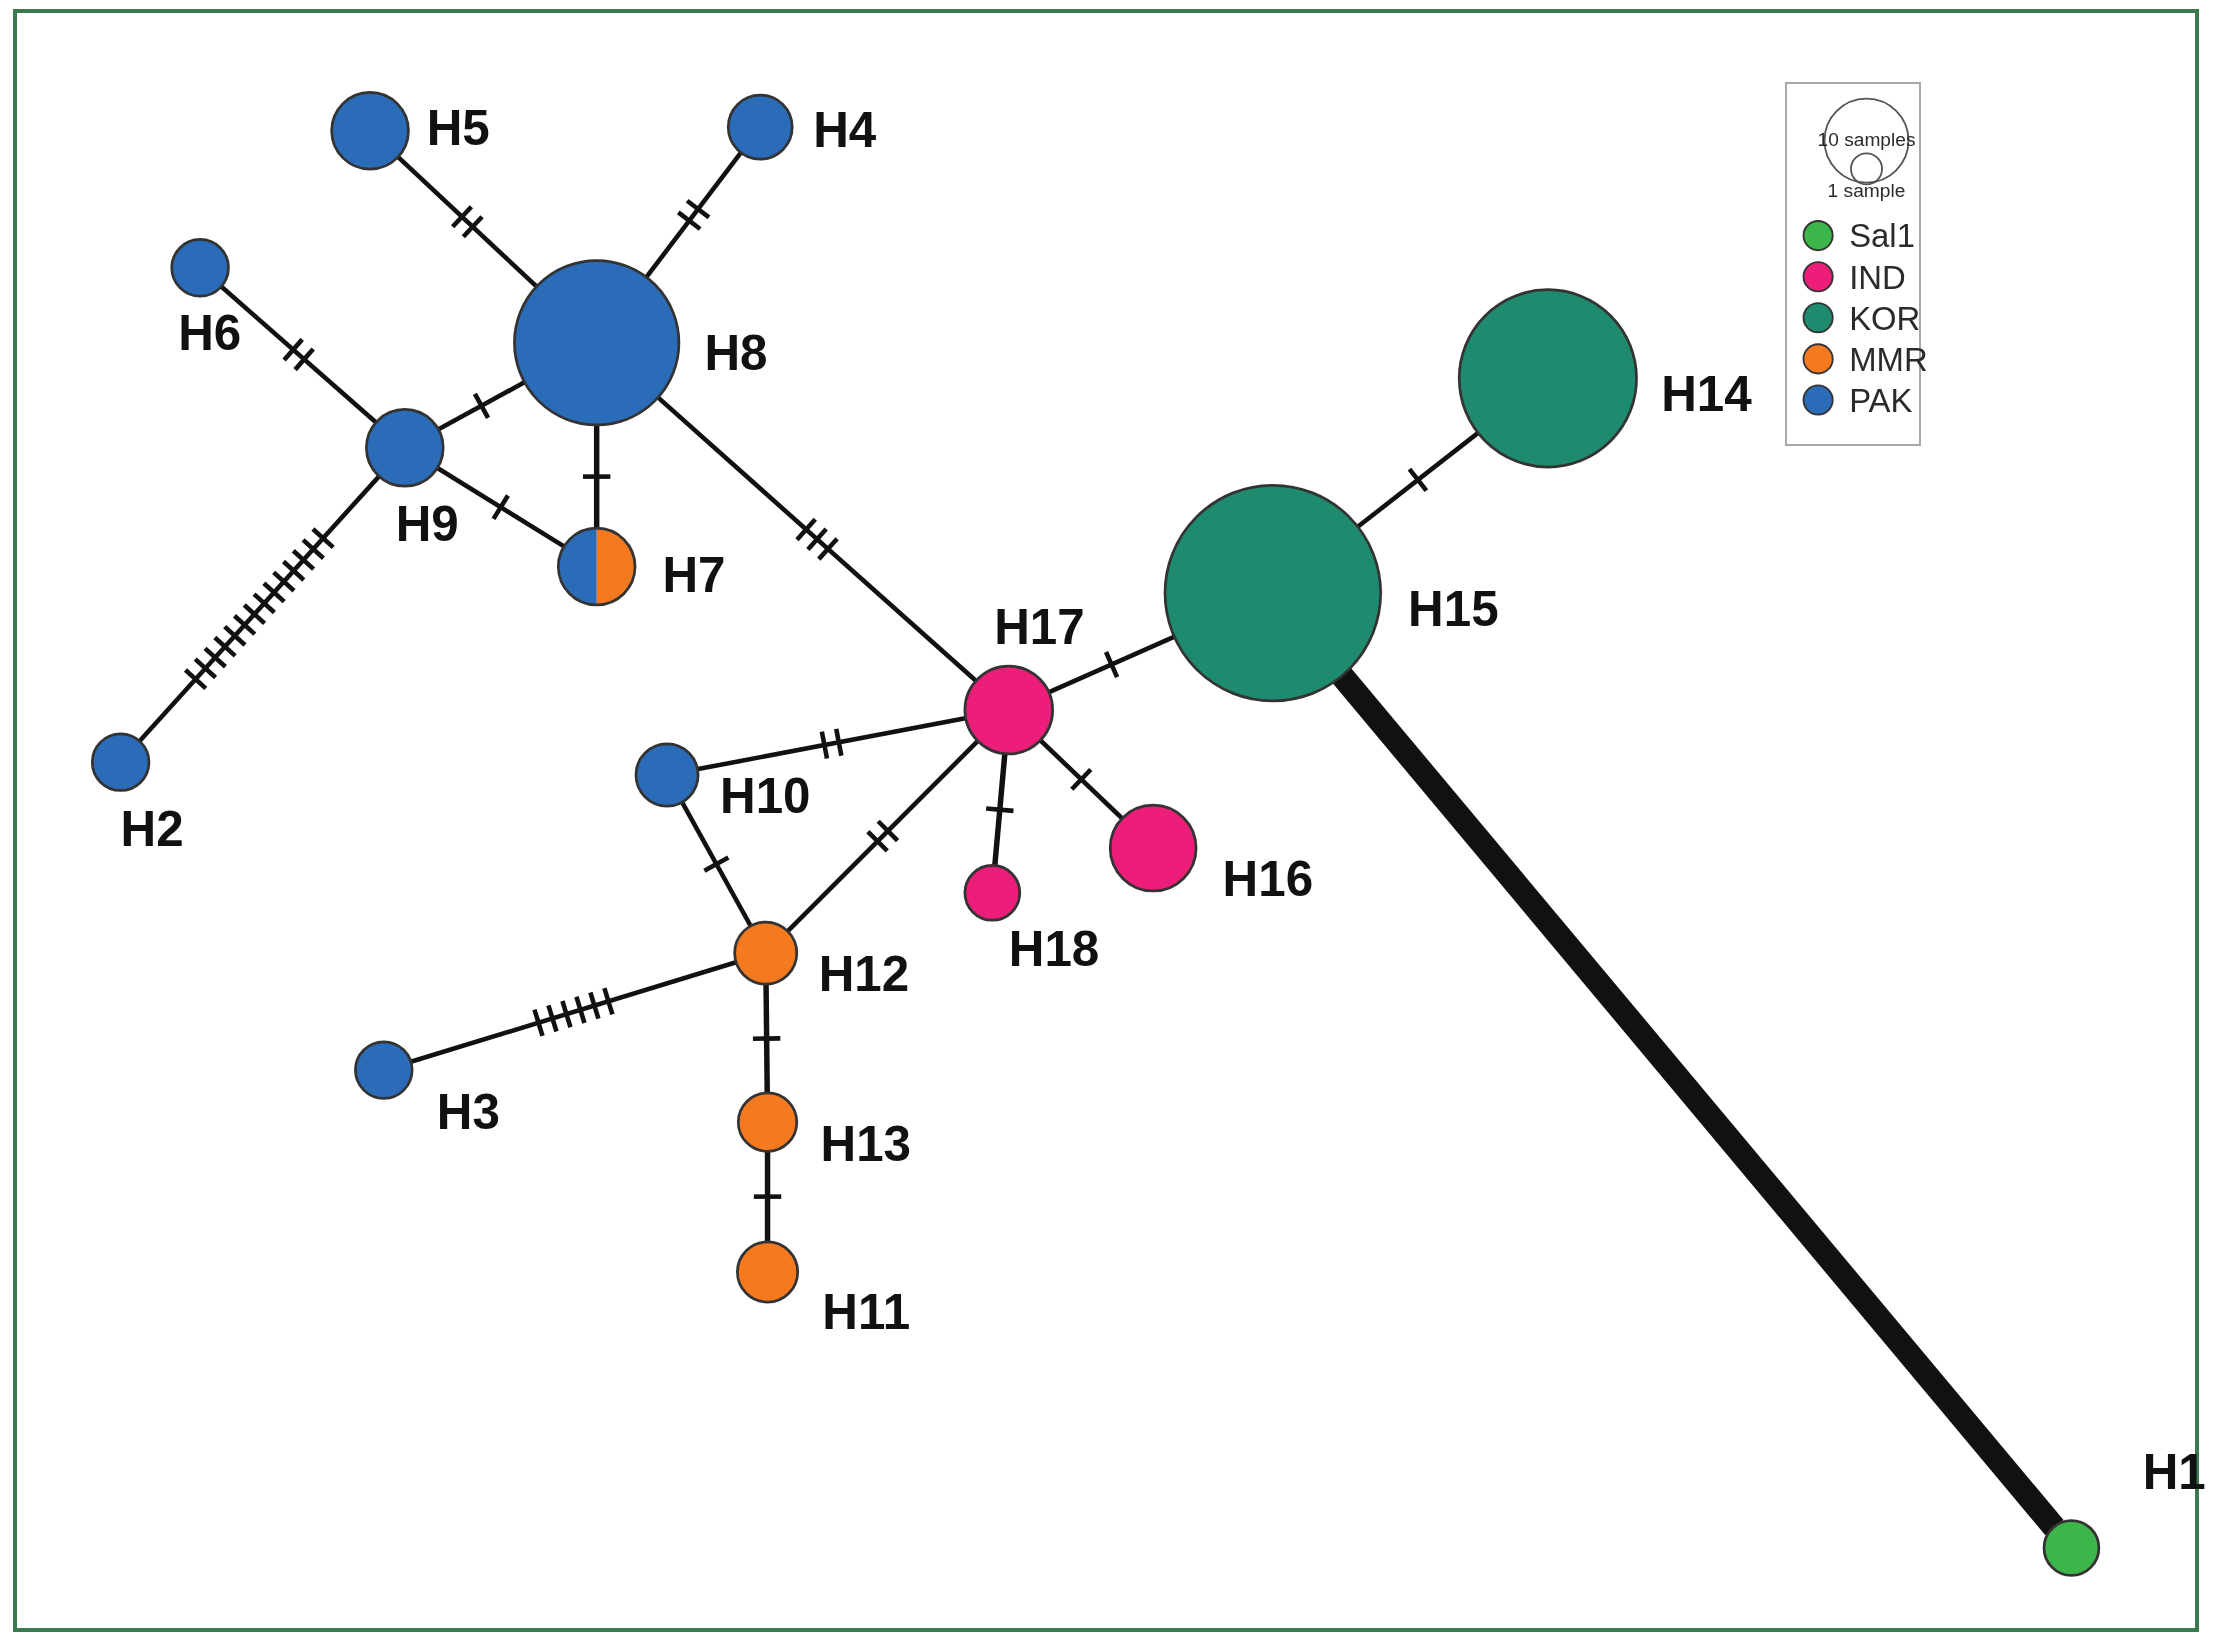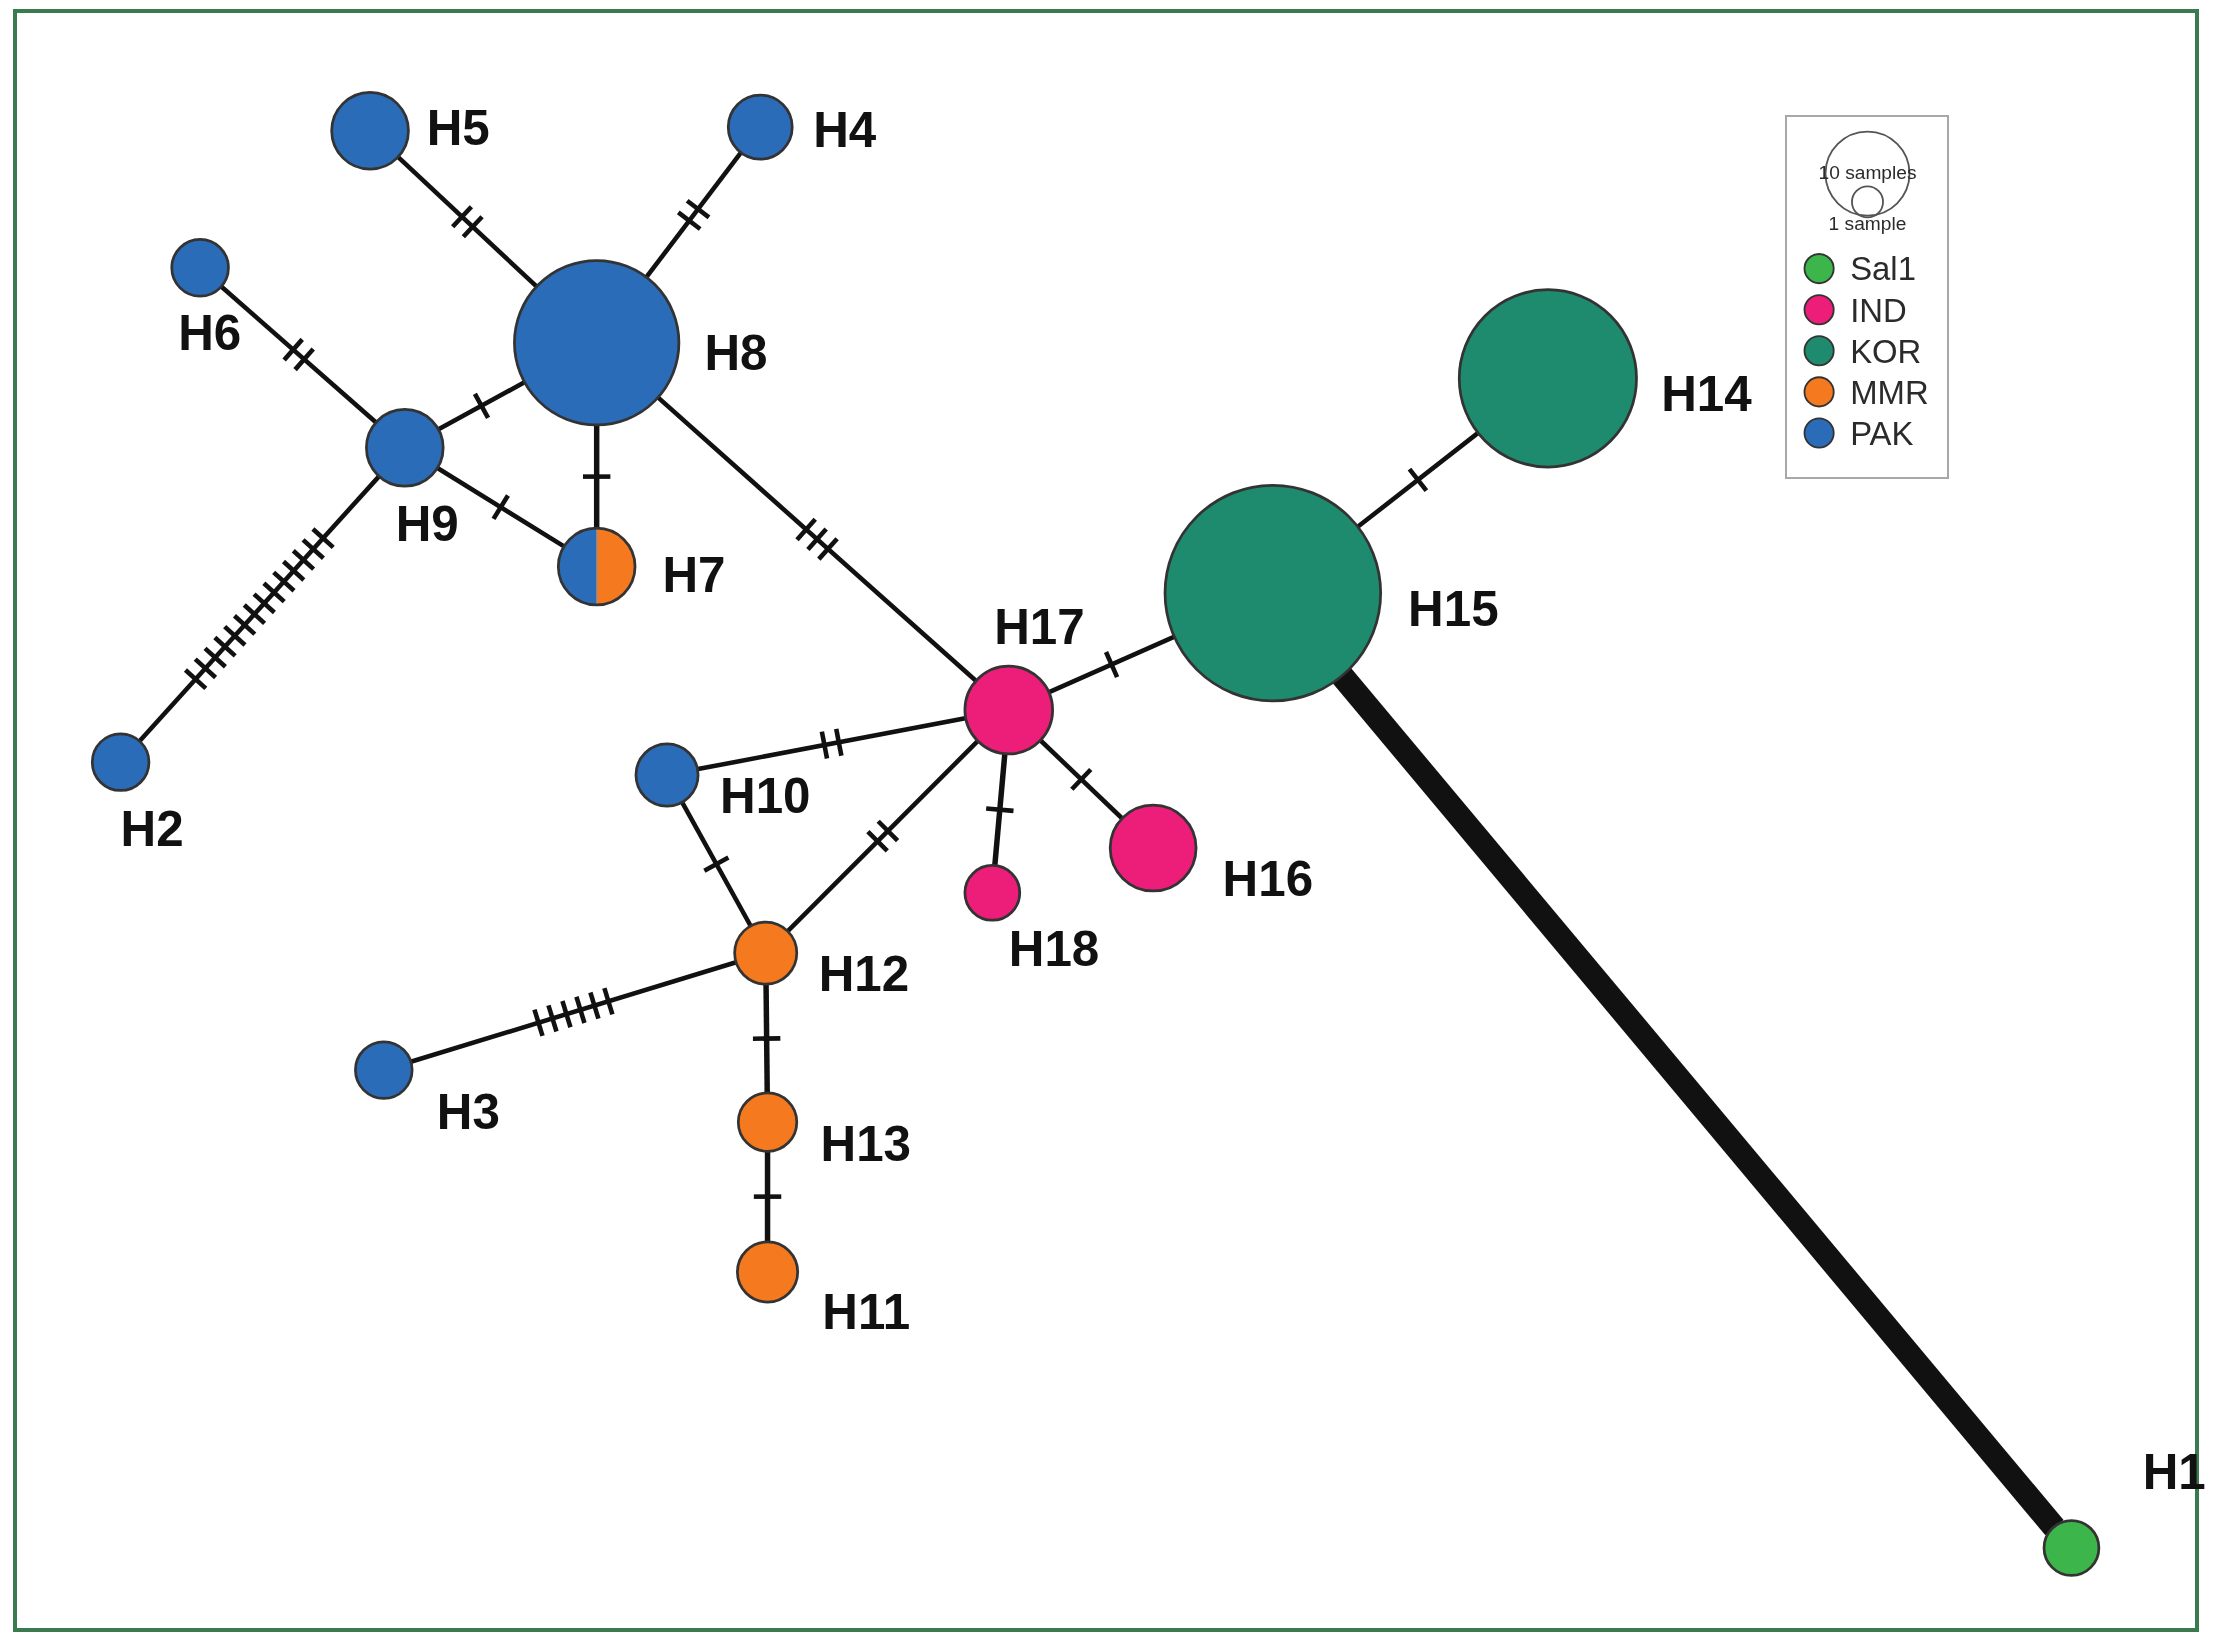--- a/index.html
+++ b/index.html
@@ -57,22 +57,22 @@
     stroke: #111111;
     stroke-width: 5;
   }
   .node-circle {
     stroke: #333333;
     stroke-width: 3;
   }
   #legend-box {
     position: absolute;
     left: 1785px;
-    top: 115px;
-    width: 164px;
+    top: 82px;
+    width: 136px;
     height: 364px;
     border: 2.7px solid #a8a8a8;
     background: #ffffff;
     box-sizing: border-box;
     text-align: right;
   }
 </style>
 </head>
 <body>
 

